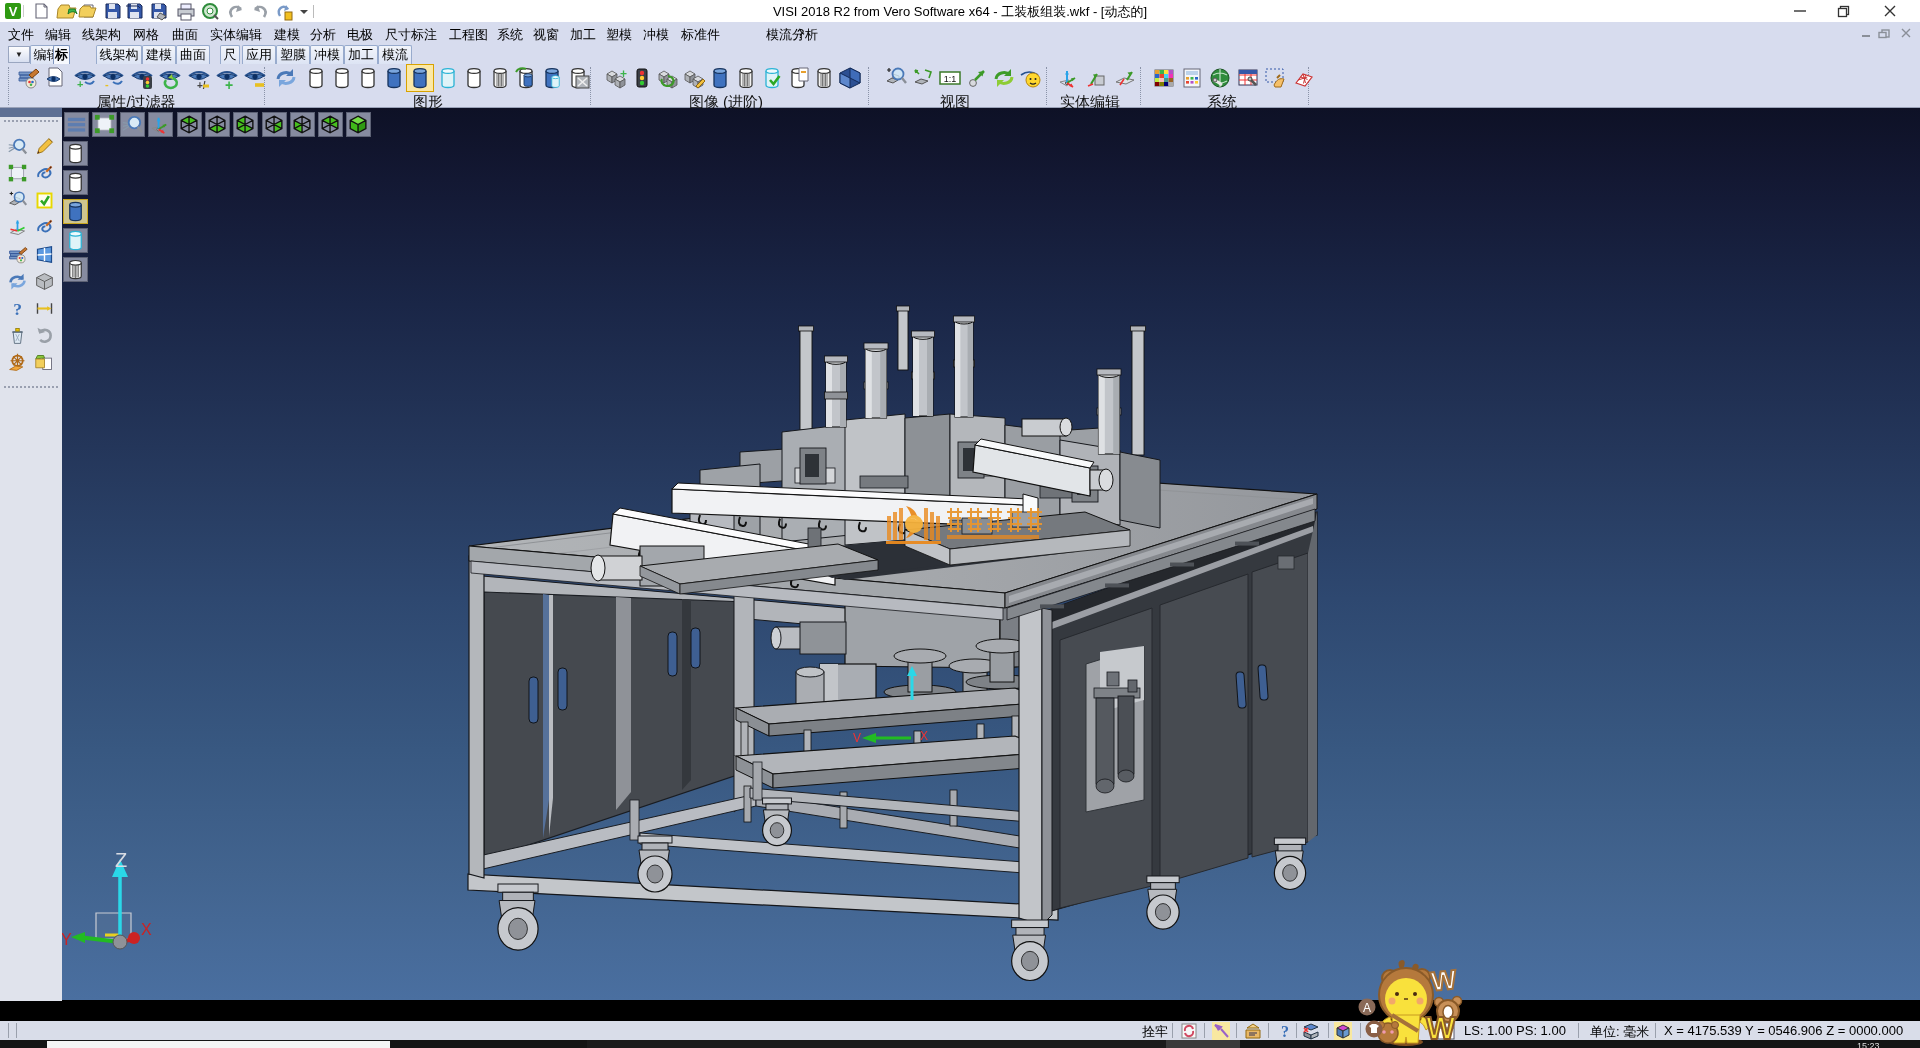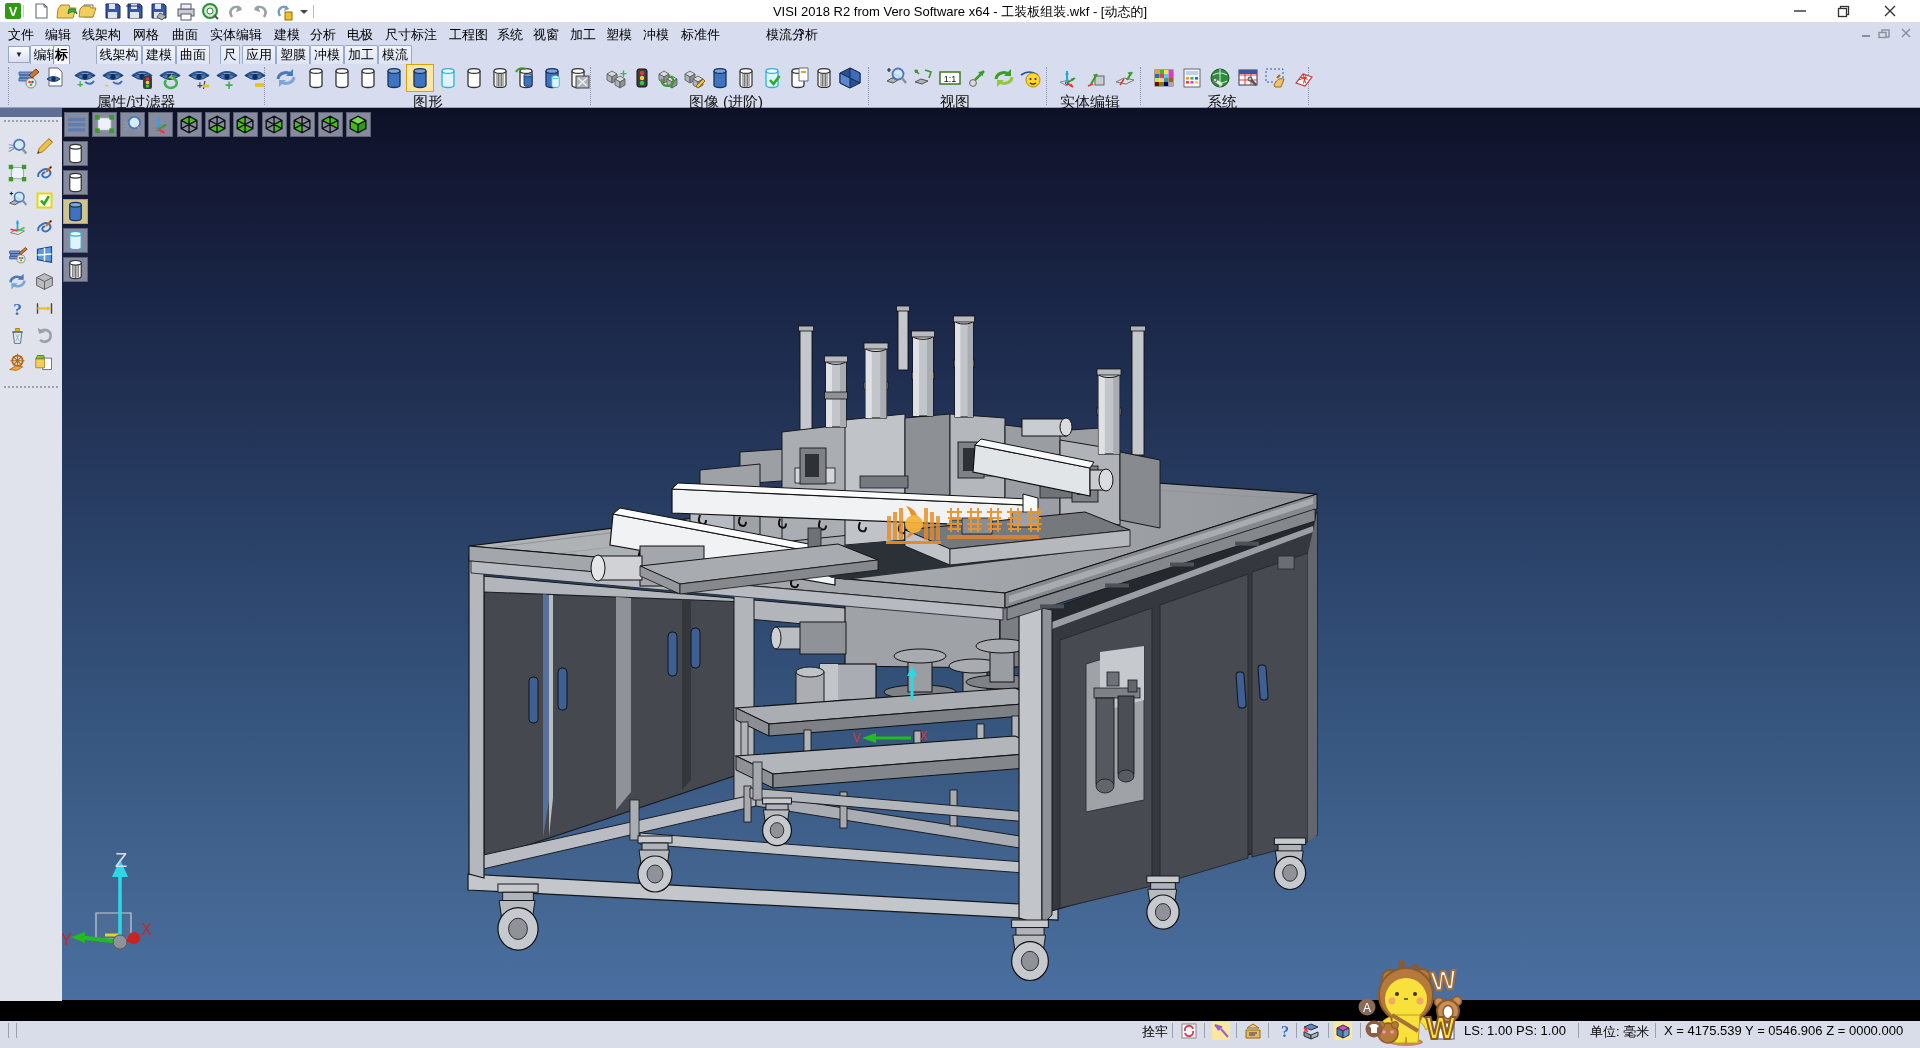--- a/index.html
+++ b/index.html
@@ -1026,20 +1026,26 @@
       <svg class="st" style="left:1437px;top:1px;width:18px;height:18px;" viewBox="0 0 18 18">
         <rect x="1" y="1" width="16" height="16" fill="#fff" stroke="#556"></rect>
         <path d="M1 6h16M8 6v11" stroke="#556"></path>
       </svg>
       <span class="st" style="left:1464px">LS: 1.00 PS: 1.00</span>
       <div class="ssep" style="left:1578px"></div>
       <span class="st" style="left:1590px">单位: 毫米</span>
       <div class="ssep" style="left:1655px"></div>
       <span class="st" style="left:1664px">X = 4175.539 Y = 0546.906 Z = 0000.000</span>
     </div>
+    <div id="taskbar">
+      <div style="position:absolute;left:47px;top:1px;width:343px;height:7px;background:#f4f4f4"></div>
+      <div style="position:absolute;left:587px;top:0;width:579px;height:8px;background:#1b1b1b"></div>
+      <div style="position:absolute;left:1166px;top:0;width:74px;height:8px;background:#3a3a3a"></div>
+      <div style="position:absolute;left:1857px;top:1px;color:#ddd;font-size:9px">15:23</div>
+    </div>
     <svg style="position:absolute;left:1340px;top:955px;z-index:40" width="160" height="93" viewBox="0 0 160 93">
 <circle cx="27" cy="52" r="8.5" fill="#8a6a58"></circle>
       <text x="27" y="56.5" font-size="12" fill="#fff" text-anchor="middle" font-family="Liberation Sans">A</text>
 <path d="M60 14q-4-8 2-9q5 0 1 9z" fill="#8a5a28"></path>
       <path d="M72 16q0-9 5-7q4 2-1 8z" fill="#8a5a28"></path>
 <circle cx="50" cy="23" r="8" fill="#b5793c" stroke="#8a5a28" stroke-width="2"></circle>
       <circle cx="50" cy="23" r="3.5" fill="#eec09a"></circle>
 <circle cx="82" cy="22" r="8" fill="#b5793c" stroke="#8a5a28" stroke-width="2"></circle>
       <circle cx="82" cy="22" r="3.5" fill="#eec09a"></circle>
 <circle cx="66" cy="40" r="27" fill="#b5793c" stroke="#8a5a28" stroke-width="2"></circle>

